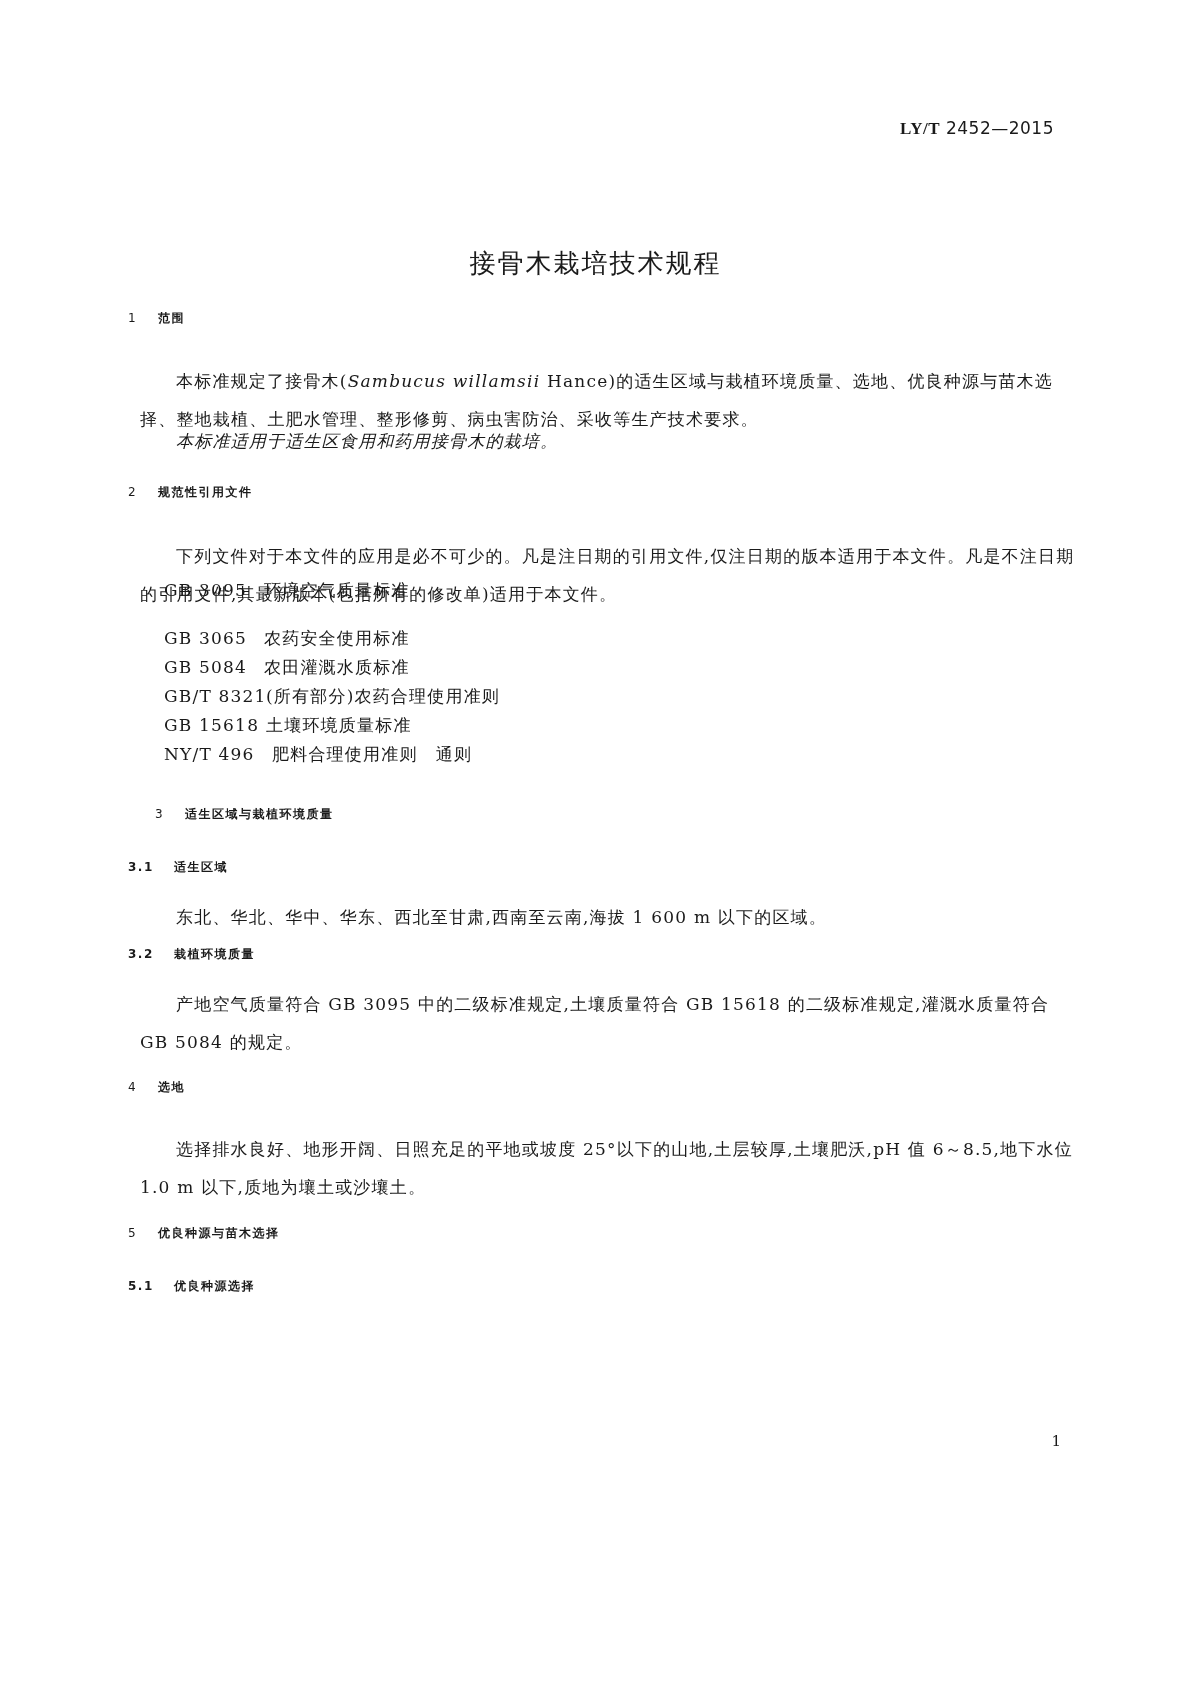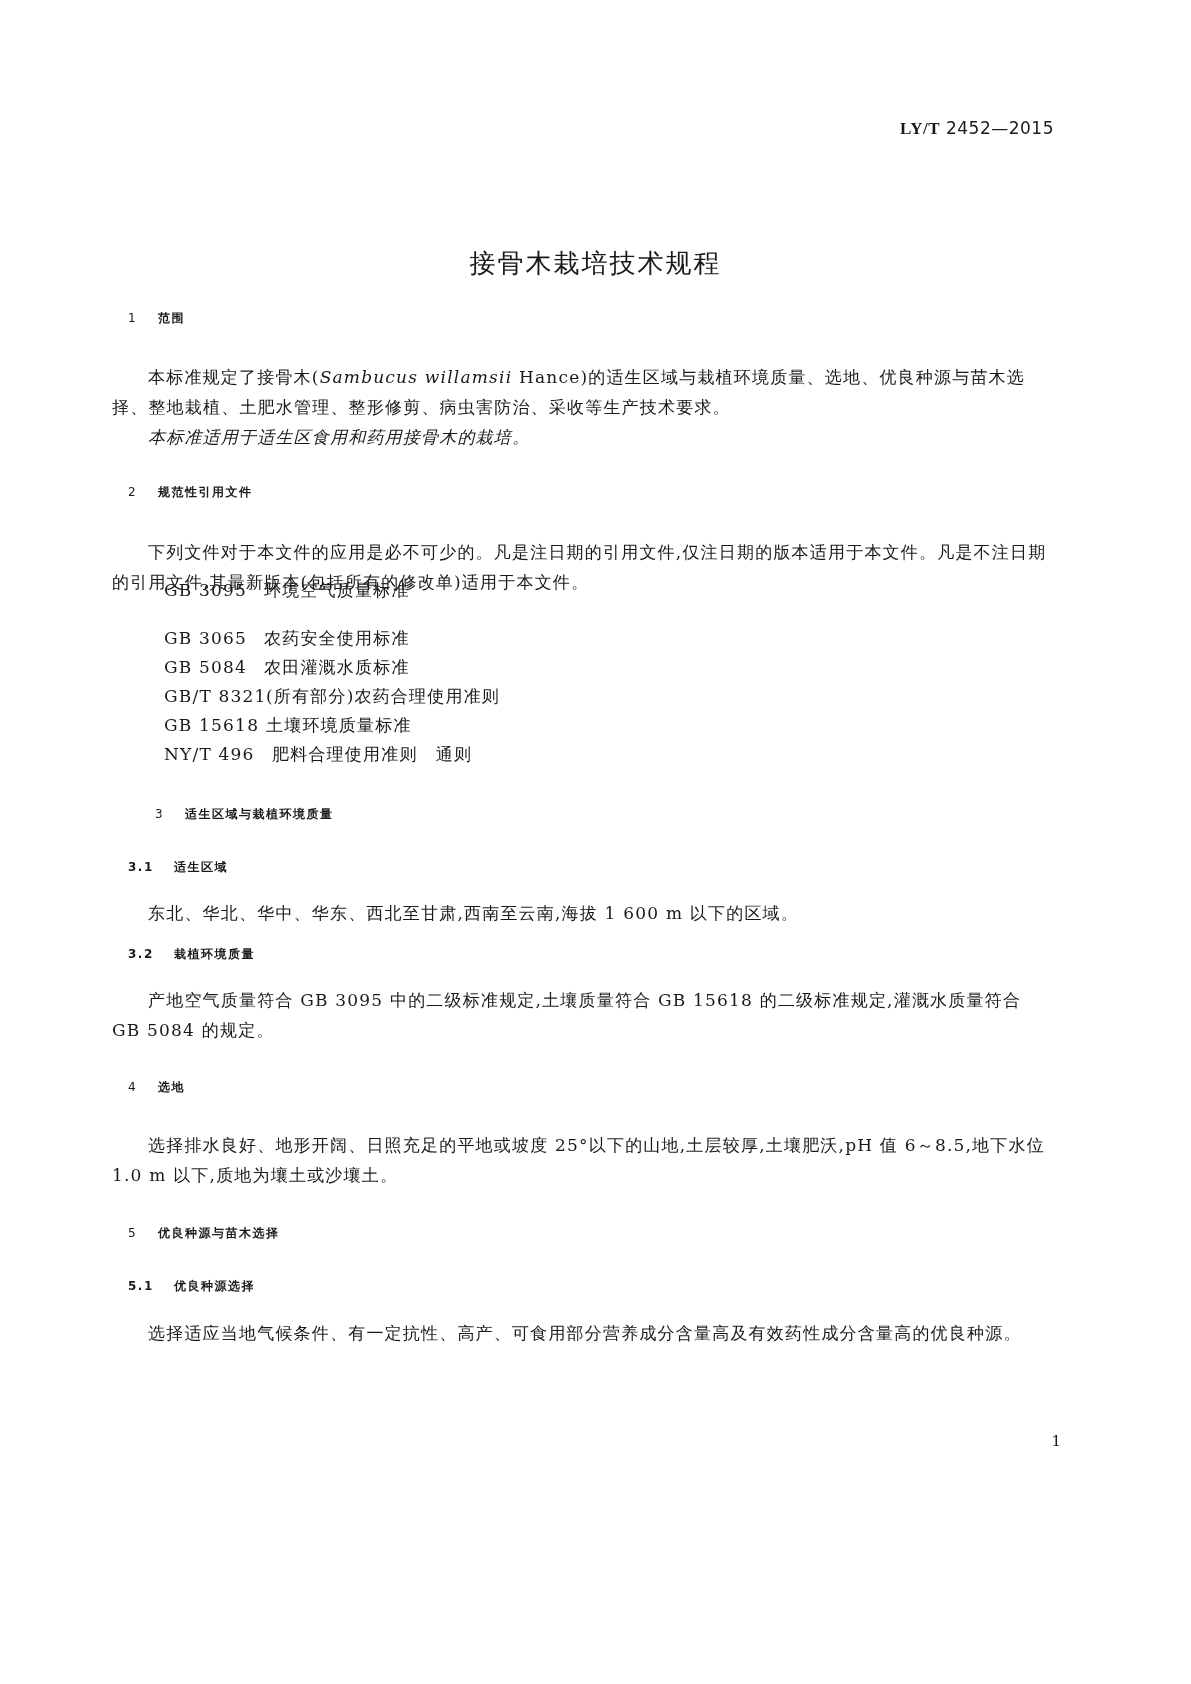--- a/index.html
+++ b/index.html
@@ -56,22 +56,22 @@
     }
     .h1 .num, .h2 .num {
       display: inline-block;
       font-weight: normal;
     }
     .h1 .num { width: 30px; }
     .h2 .num { width: 46px; font-weight: bold; }
     .para {
       font-size: 17px;
       letter-spacing: 1.2px;
-      line-height: 30px;
-      left: 112px;
+      line-height: 38px;
+      left: 140px;
       width: 935px;
       white-space: normal;
     }
     .para .indent { display: inline-block; width: 36px; }
     .italic { font-style: italic; }
     .ref-line {
       font-size: 17px;
       letter-spacing: 1.2px;
       left: 164px;
     }
@@ -153,18 +153,15 @@
   <div class="abs para" style="top:1130px;">
     <span class="indent"></span><span>选择排水良好、地形开阔、日照充足的平地或坡度 25°以下的山地,土层较厚,土壤肥沃,pH 值 6～8.5,地下水位 1.0 m 以下,质地为壤土或沙壤土。</span>
   </div>
 
   <div class="abs h1" style="left:128px; top:1225px;">
     <span class="num">5</span><span>优良种源与苗木选择</span>
   </div>
   <div class="abs h2" style="left:128px; top:1278px;">
     <span class="num">5.1</span><span>优良种源选择</span>
   </div>
-  <div class="abs para" style="top:1318px;">
-    <span class="indent"></span><span>选择适应当地气候条件、有一定抗性、高产、可食用部分营养成分含量高及有效药性成分含量高的优良种源。</span>
-  </div>
 
   <div class="page-num">1</div>
 </div>
 
 </body></html>

